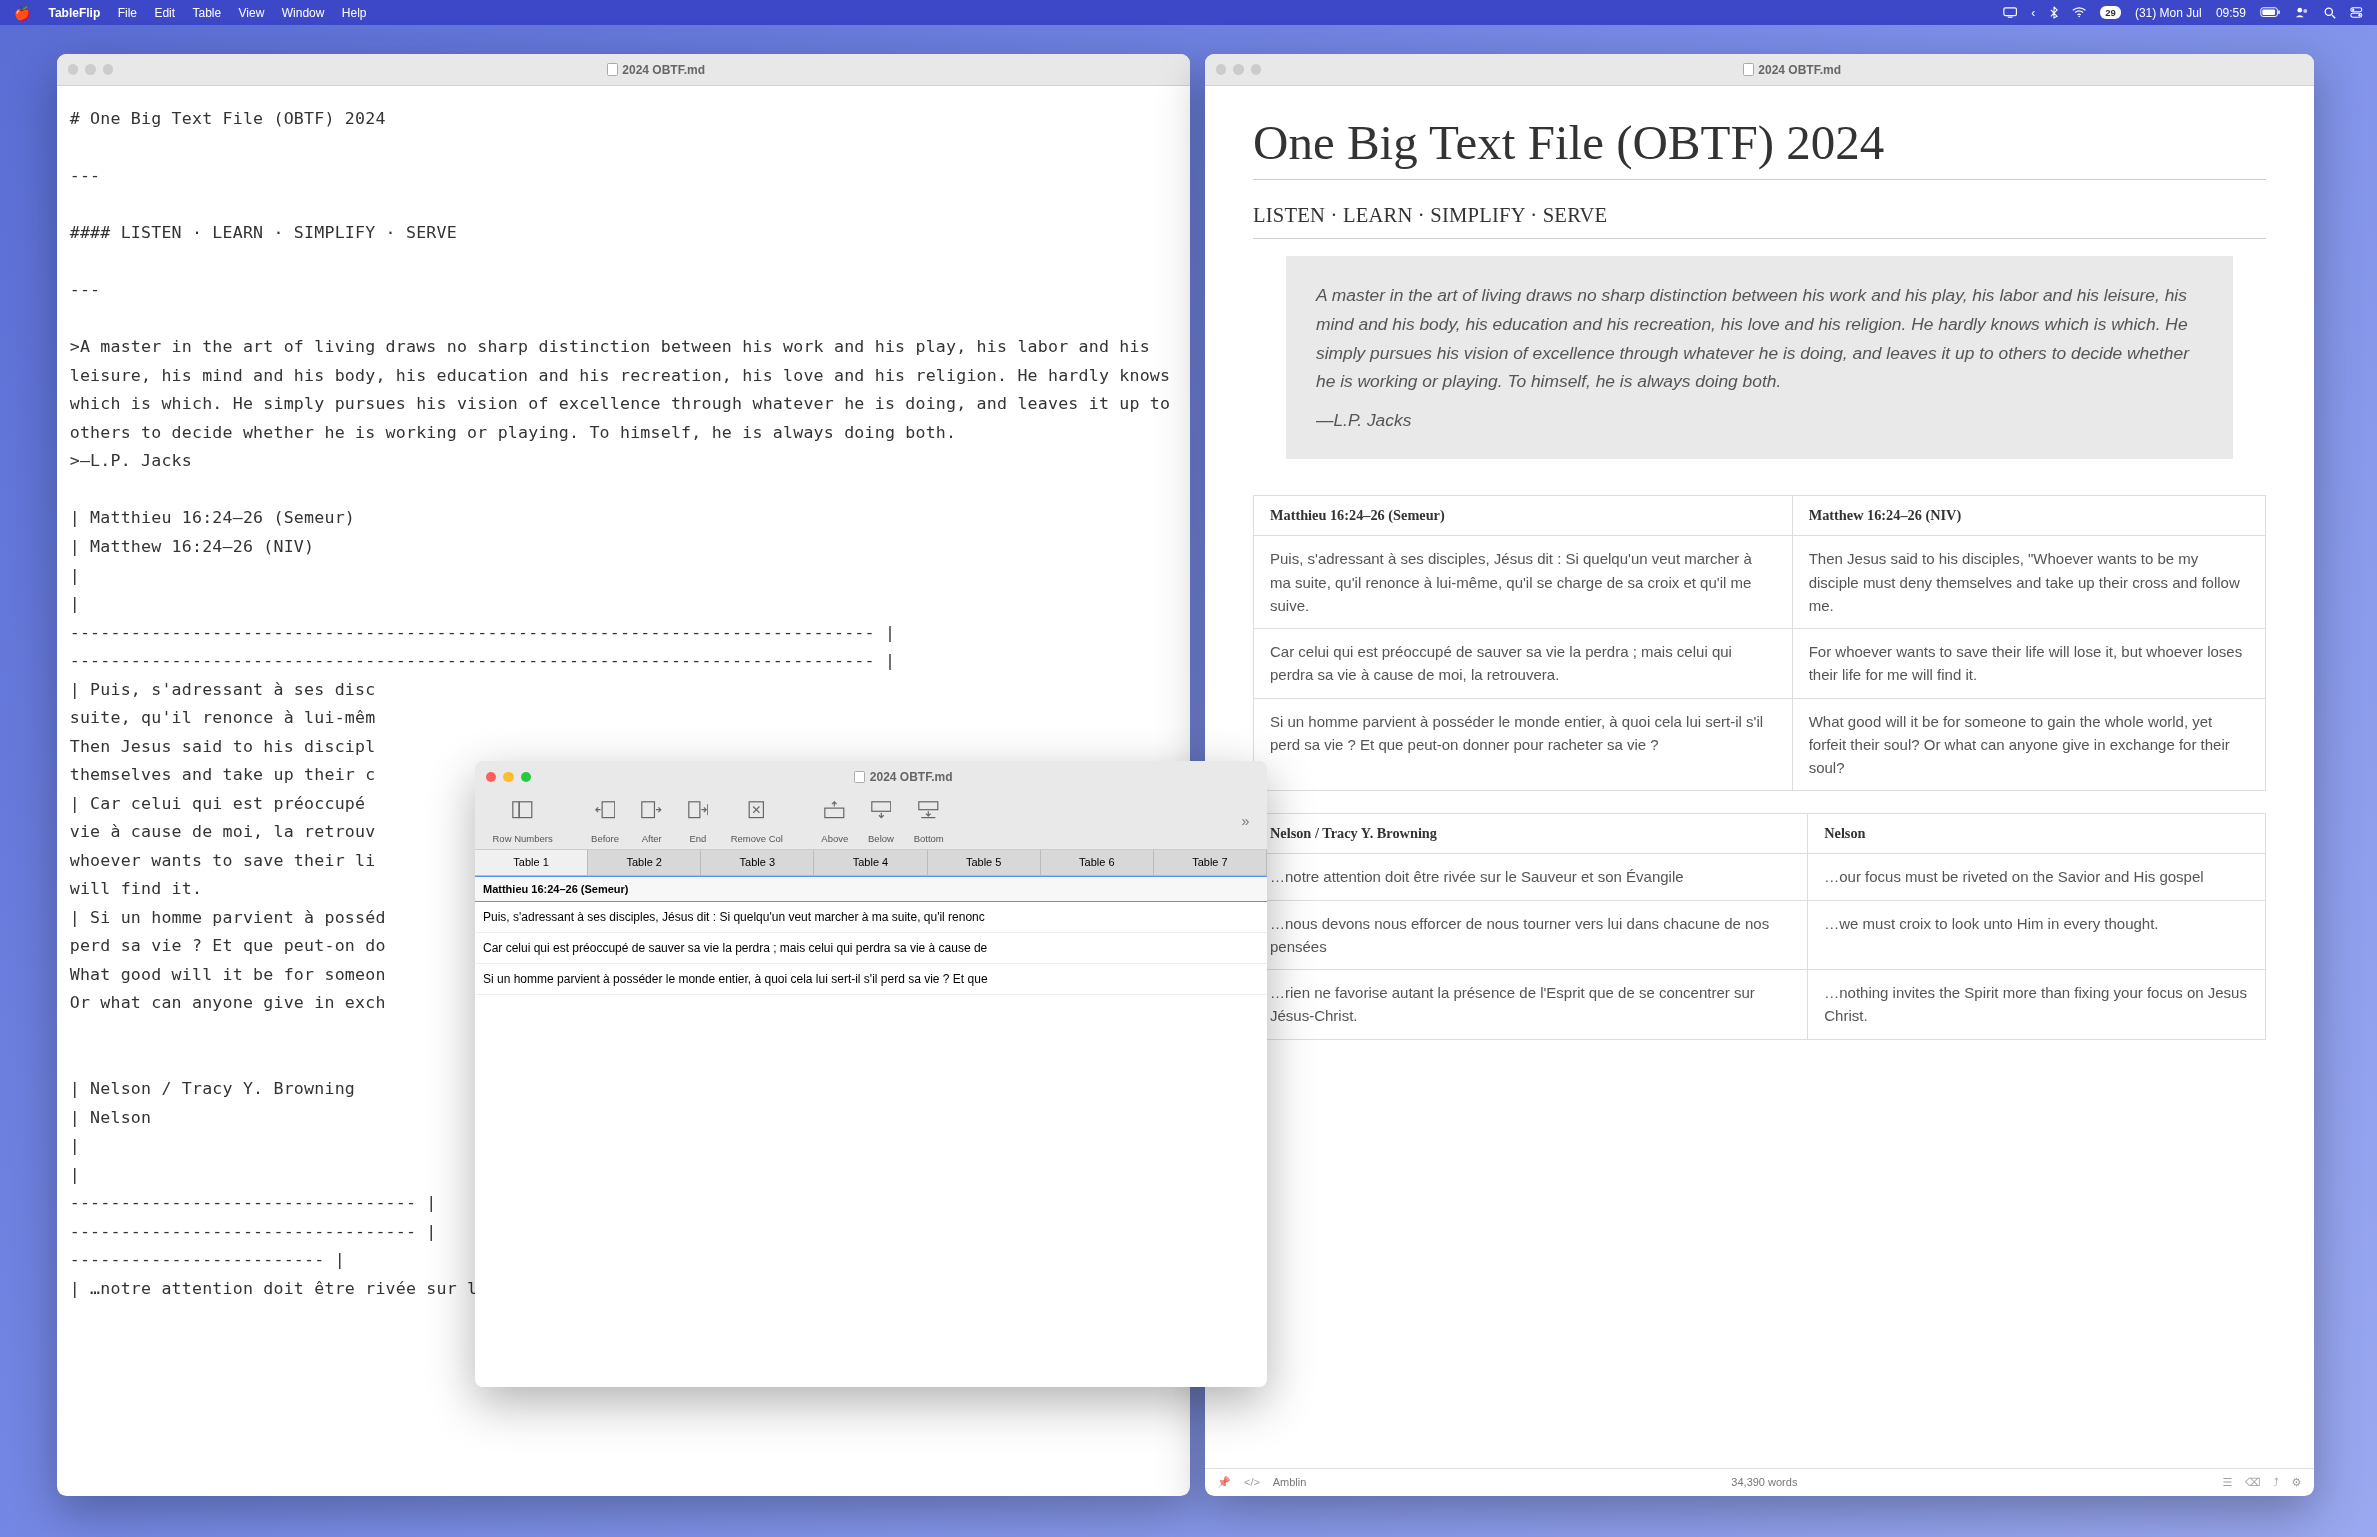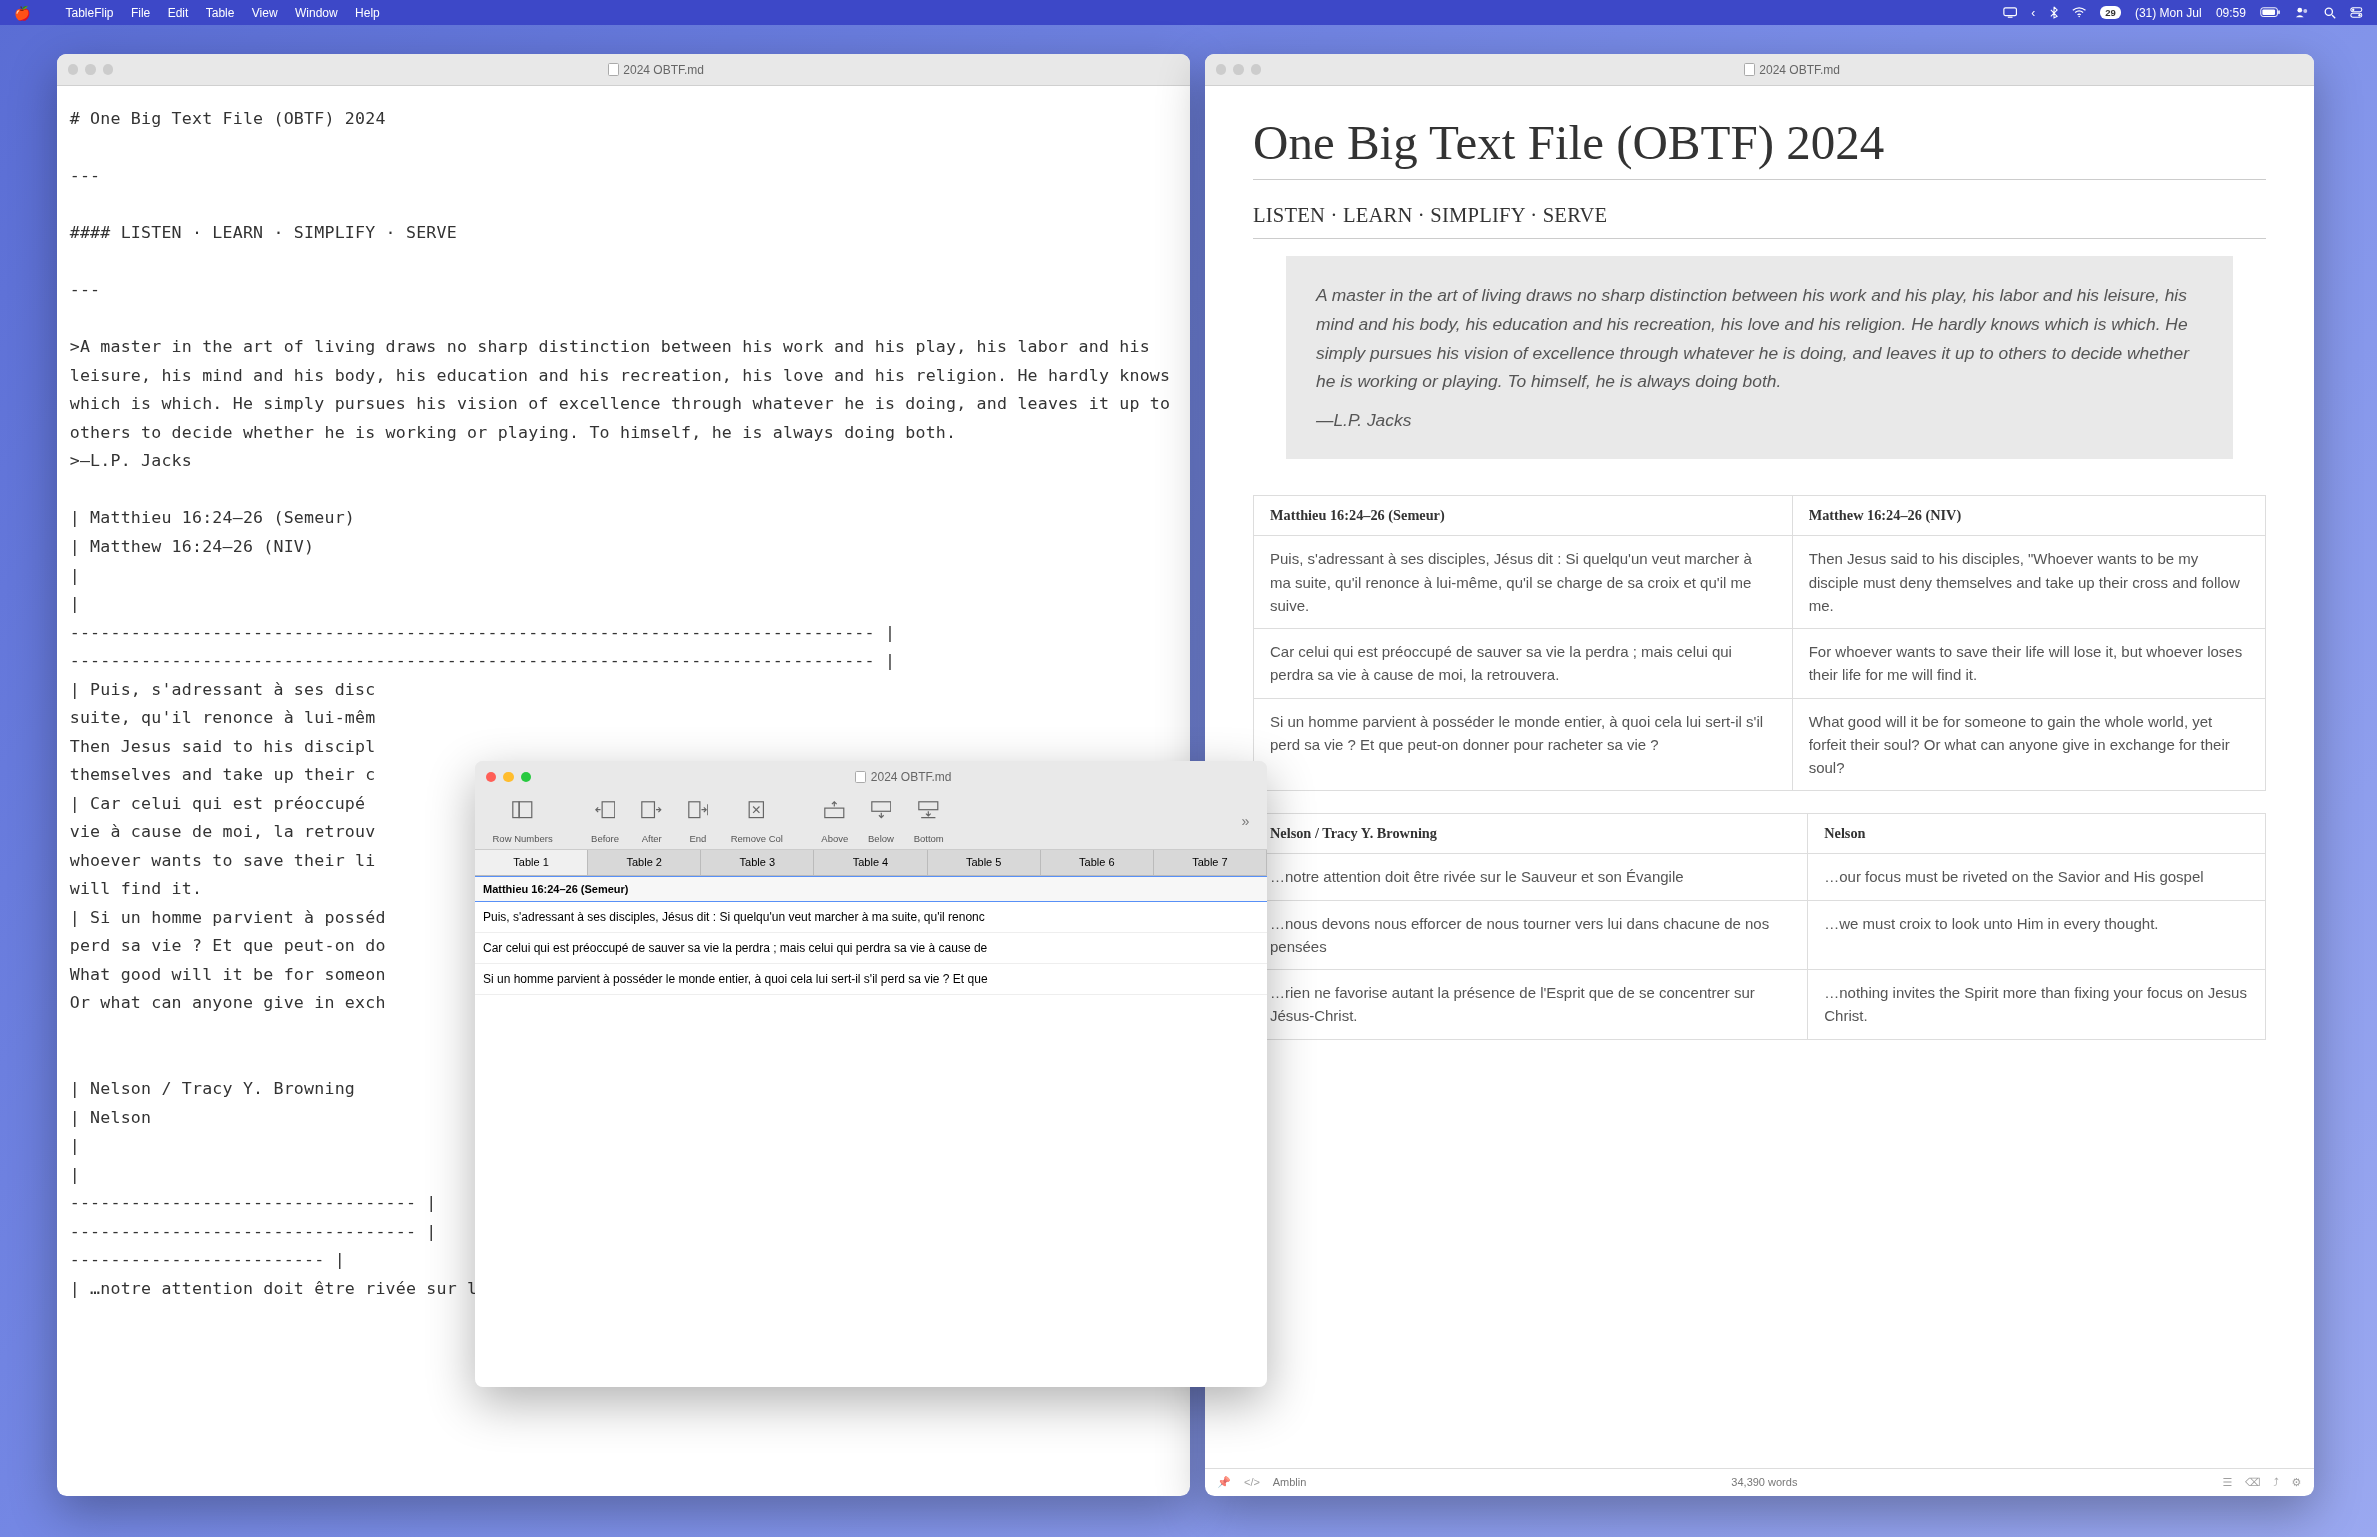--- a/index.html
+++ b/index.html
@@ -19,21 +19,21 @@
   color: #fff;
   display: flex;
   align-items: center;
   padding: 0 14.3px;
   font-size: 12px;
   justify-content: space-between;
 }
 .menubar-left { display: flex; align-items: center; gap: 17.4px; }
 .menubar-right { display: flex; align-items: center; gap: 14.3px; }
 .apple-logo { font-size: 13.5px; }
-.app-name { font-weight: 400; margin-left: 17px; }
+.app-name { font-weight: 700; }
 .menu-item { cursor: default; }
 .status-icon { display: inline-flex; align-items: center; }
 .date-badge { background: #fff; color: #333; padding: 0.8px 4.8px; border-radius: 6px; font-size: 9.5px; font-weight: 600; }
 
 
 .window {
   position: absolute;
   background: #fff;
   border-radius: 9.5px;
   box-shadow: 0 16px 48px rgba(0,0,0,0.3);
@@ -46,20 +46,21 @@
 .window-float { left: 475px; top: 761px; width: 792px; height: 626px; background: #eaeaea; border-radius: 8px; }
 
 .titlebar {
   height: 32px;
   background: #e8e8e8;
   display: flex;
   align-items: center;
   padding: 0 11px;
   gap: 10px;
   border-bottom: 0.8px solid #d0d0d0;
+  font-weight: bold;
 }
 .traffic { display: flex; gap: 7.1px; margin-right: 9.5px; }
 .traffic-dot { width: 10.3px; height: 10.3px; border-radius: 50%; }
 .traffic-close { background: #ff5f57; }
 .traffic-min { background: #ffbd2e; }
 .traffic-max { background: #28c940; }
 .traffic-inactive .traffic-dot { background: #ccc; }
 .title-text { flex: 1; text-align: center; color: #666; font-size: 12px; display: flex; align-items: center; justify-content: center; gap: 4.8px; }
 .doc-icon { width: 11px; height: 12.7px; background: #fff; border: 0.8px solid #aaa; border-radius: 1.6px; display: inline-block; }
 

